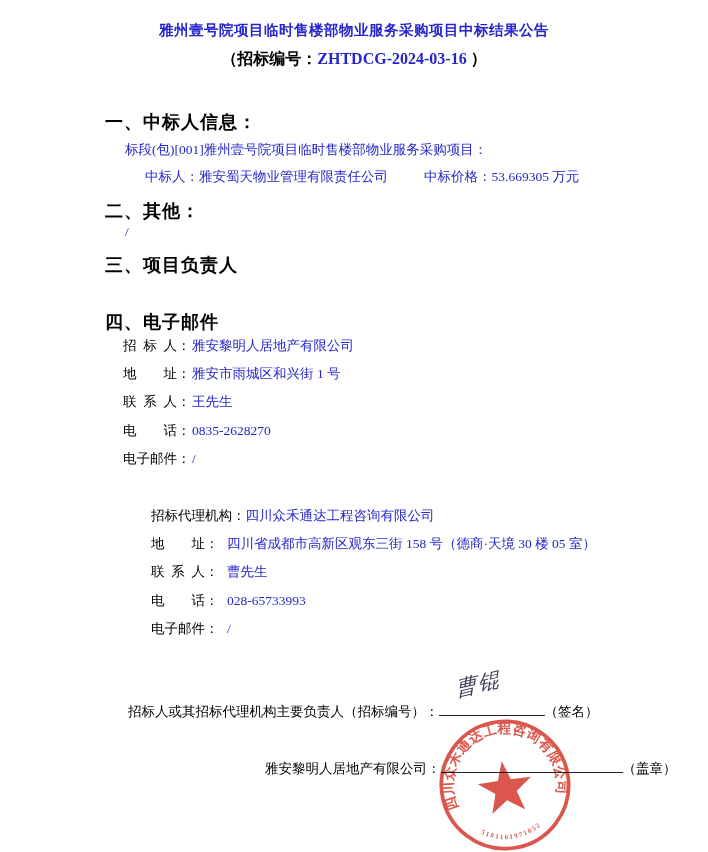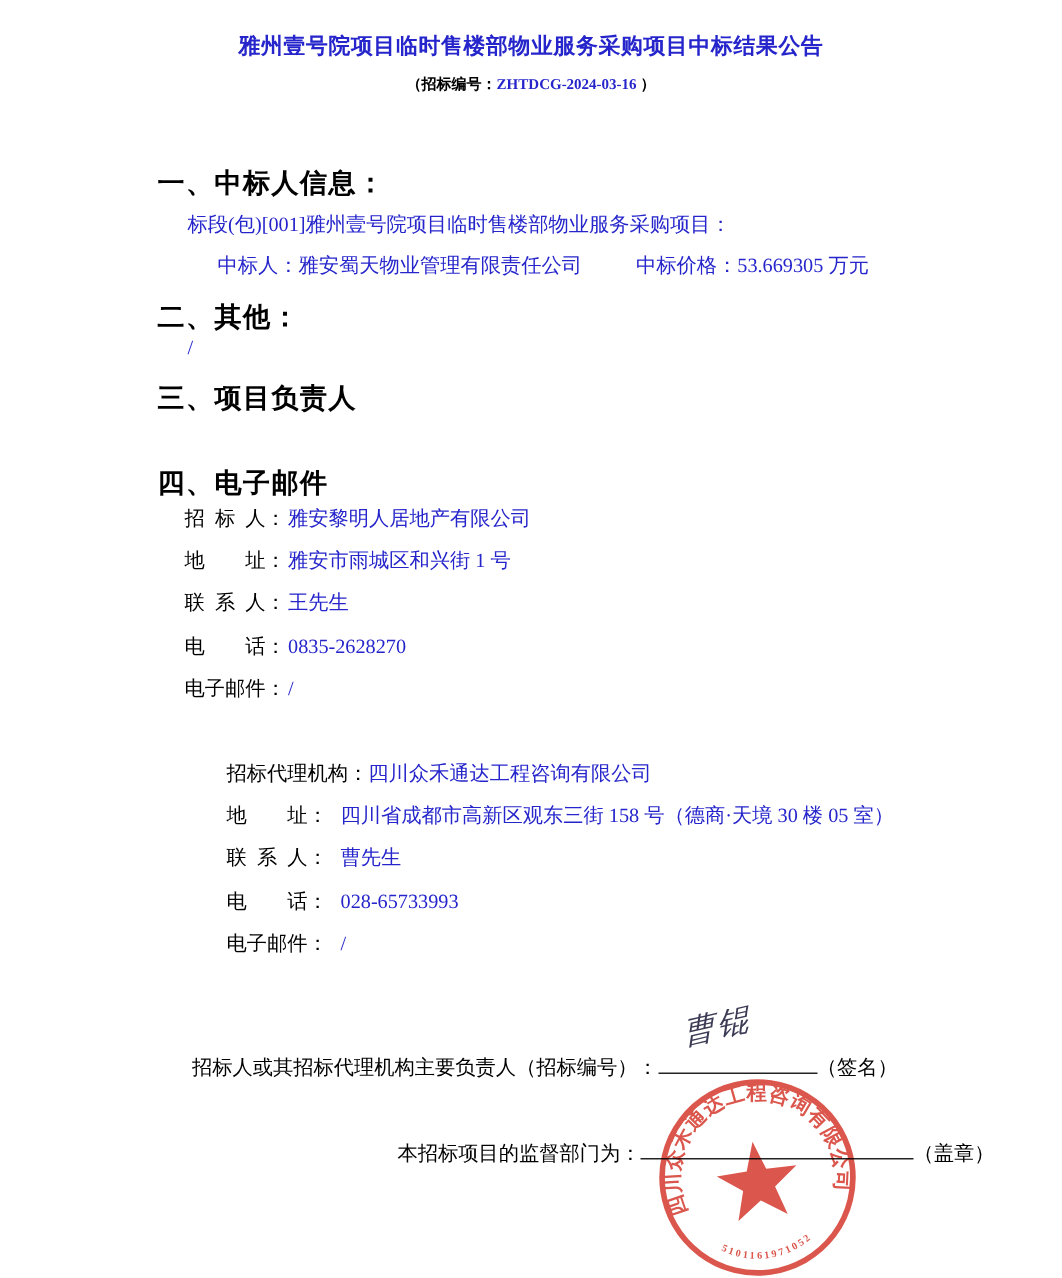--- a/index.html
+++ b/index.html
@@ -20,21 +20,21 @@
   .center { left: 0; width: 708px; text-align: center; }
 
   .doc-title {
     top: 21px;
     font-size: 14.5px;
     font-weight: bold;
     letter-spacing: 0.5px;
   }
   .doc-subtitle {
     top: 49px;
-    font-size: 10px;
+    font-size: 16px;
     font-weight: bold;
   }
   .heading {
     left: 105px;
     font-family: "Liberation Sans", "DejaVu Sans", sans-serif;
     font-weight: bold;
     font-size: 18px;
     letter-spacing: 1px;
   }
   .h1 { top: 110px; }
@@ -155,21 +155,21 @@
         <span class="c-value blue">028-65733993</span>
       </div>
     <div class="contact-row">
         <span class="c-label">电子邮件：</span>
         <span class="c-value blue">/</span>
       </div>
   </div>
 
   <div class="abs footer-line f1"><span>招标人或其招标代理机构主要负责人（招标编号）：</span><span class="uline u-sign"><span class="handwritten">曹锟</span></span><span>（签名）</span></div>
 
-  <div class="abs footer-line f2"><span>本招标项目的监督部门为：</span><span class="uline u-org"></span><span>（盖章）</span></div>
+  <div class="abs footer-line f2"><span>雅安黎明人居地产有限公司：</span><span class="uline u-org"></span><span>（盖章）</span></div>
 
   <svg class="seal" viewBox="0 0 140 140" aria-hidden="true">
     <g transform="rotate(-8 70 70)">
       <circle cx="70" cy="70" r="61" fill="none" stroke="#d8473c" stroke-width="3.6"></circle>
       <polygon fill="#d8473c" points="70,47 76.3,65.3 95.7,65.7 80.3,77.3 85.9,95.8 70,84.8 54.1,95.8 59.7,77.3 44.3,65.7 63.7,65.3"></polygon>
       <defs>
         <path id="sealArcTop" d="M 23 87.1 A 50 50 0 1 1 117 87.1" fill="none"></path>
         <path id="sealArcBottom" d="M 25 96 A 52 52 0 0 0 115 96" fill="none"></path>
       </defs>
       <text font-size="13" letter-spacing="0.5" text-anchor="middle"><textPath href="#sealArcTop" startOffset="50%">四川众禾通达工程咨询有限公司</textPath></text>

